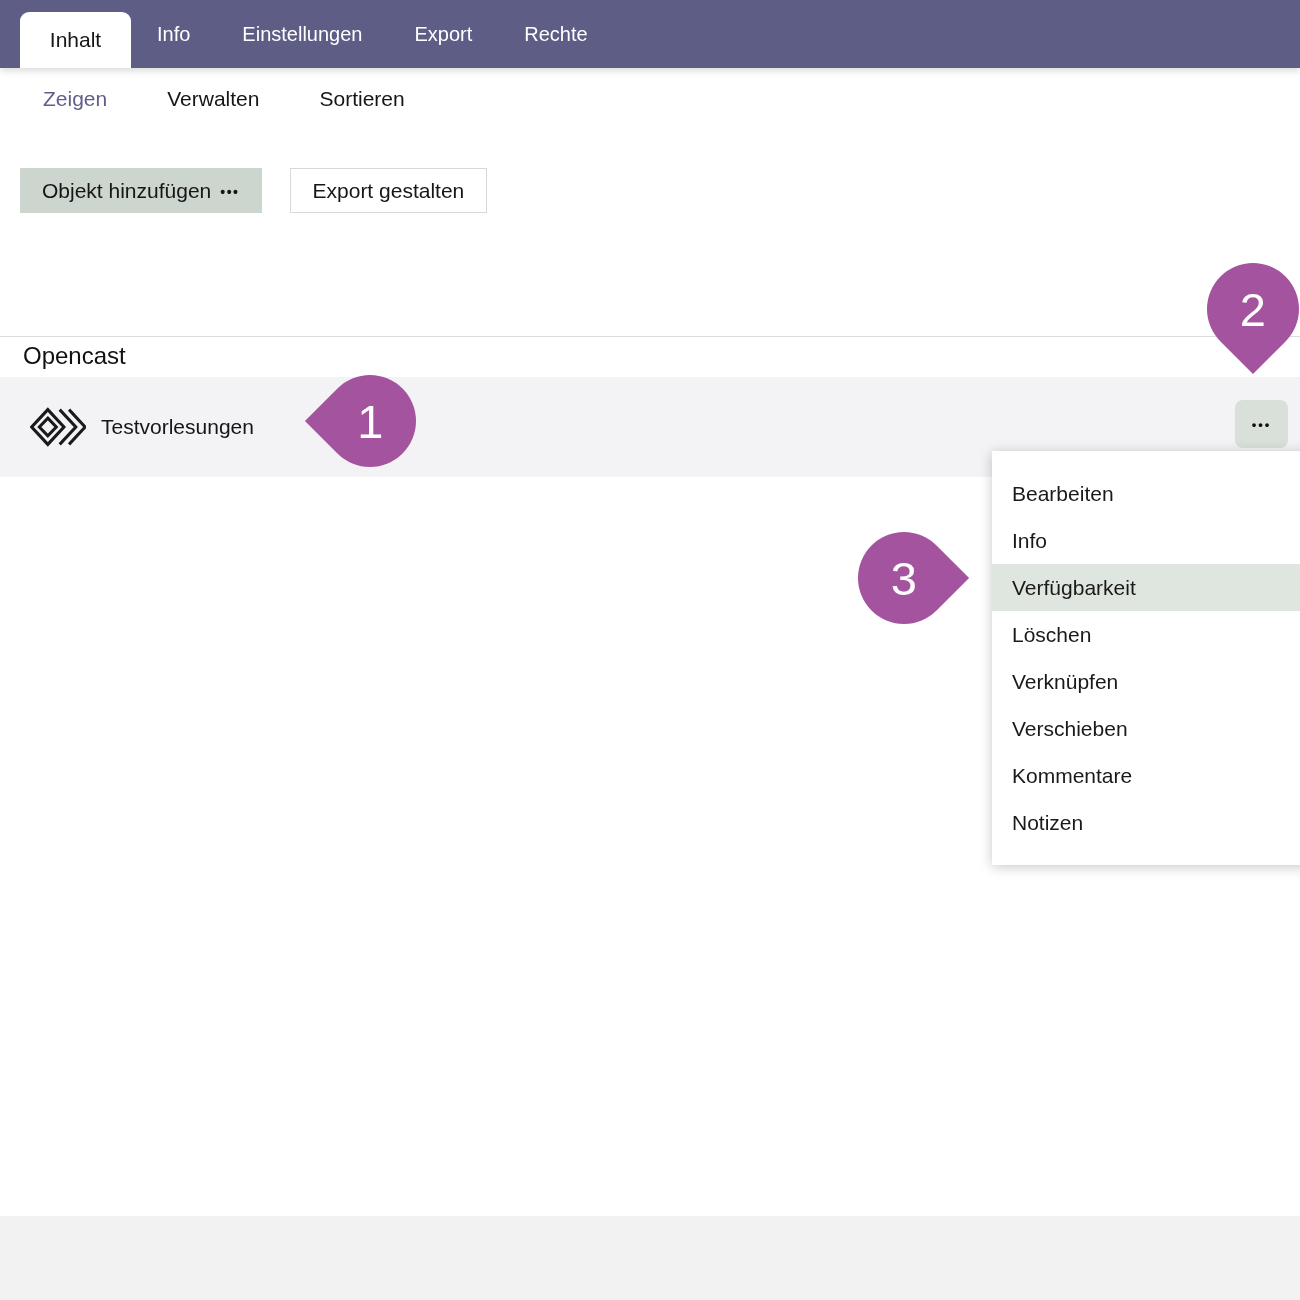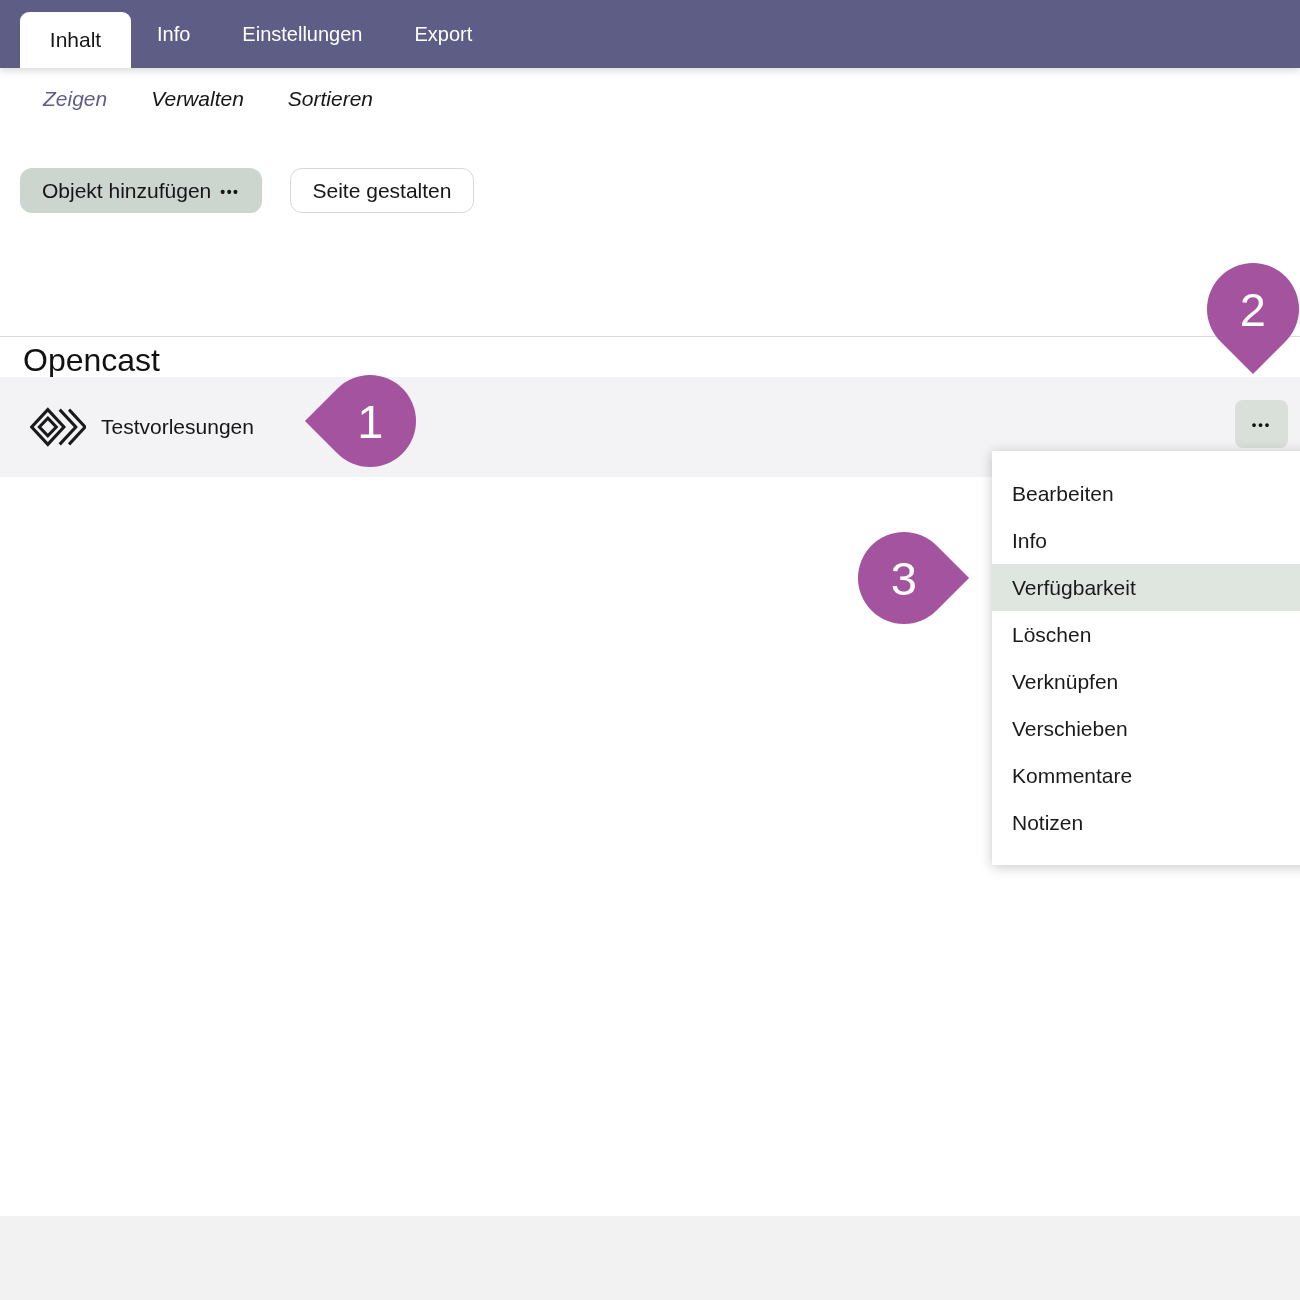--- a/index.html
+++ b/index.html
@@ -12,38 +12,38 @@
     background:var(--nav-bg); display:flex; align-items:stretch;
     box-shadow:0 3px 7px rgba(0,0,0,.14); z-index:2; }
   .tab { display:flex; align-items:center; padding:0 26px; color:#fff;
     font-size:20px; cursor:pointer; }
   .tab.active { margin-left:20px; width:111px; padding:0; justify-content:center;
     align-self:flex-end; height:56px; background:#fff; color:#161616;
     border-radius:9px 9px 0 0; font-size:21px; }
 
   
   .subnav { position:absolute; top:68px; left:0; right:0; height:62px;
-    background:#fff; display:flex; align-items:center; padding-left:43px; gap:44px;font-style:italic; }
+    background:#fff; display:flex; align-items:center; padding-left:43px; gap:60px; }
   .subtab { font-size:21px; cursor:pointer; color:#161616; }
   .subtab.active { color:var(--accent); }
 
   
   .toolbar { position:absolute; top:168px; left:20px; display:flex; gap:28px; }
-  .btn { height:45px; border-radius:12px; font-size:21px; display:flex;
+  .btn { height:45px; border-radius:0; font-size:21px; display:flex;
     align-items:center; padding:0 22px; cursor:pointer; border:none;
     font-family:inherit; color:#161616; }
   .btn.sage { background:var(--btn-sage); }
   .btn.outline { background:#fff; border:1px solid #d8d8d8; }
   .dots { font-size:14px; font-weight:bold; letter-spacing:1.5px; margin-left:9px;
     position:relative; top:1px; }
 
   
   .section-header { position:absolute; top:336px; left:0; right:0; height:41px;
     border-top:1px solid #dbdbdb; padding:5px 0 0 23px; background:#fff; }
-  .section-title { font-size:32px; font-weight:400; color:#111; }
+  .section-title { font-size:24px; font-weight:400; color:#111; }
 
   .item-row { position:absolute; top:377px; left:0; right:0; height:100px;
     background:var(--row-bg); display:flex; align-items:center; }
   .obj-icon { margin-left:30px; width:56px; height:42px; flex:none; }
   .item-title { margin-left:15px; font-size:21px; color:#161616; cursor:pointer; }
 
   .actions-btn { position:absolute; right:12px; top:23px; width:53px; height:48px;
     background:var(--btn-actions); border:none; border-radius:8px; cursor:pointer;
     font-size:13px; font-weight:bold; letter-spacing:2px; color:#111;
     display:flex; align-items:center; justify-content:center; }
@@ -72,35 +72,36 @@
 </head>
 <body>
 
 <div class="stage">
 
   <nav class="topnav">
     <div class="tab active">Inhalt</div>
     <div class="tab">Info</div>
     <div class="tab">Einstellungen</div>
     <div class="tab">Export</div>
+    <div class="tab">Rechte</div>
   </nav>
 
   <div class="subnav">
     <div class="subtab active">Zeigen</div>
     <div class="subtab">Verwalten</div>
     <div class="subtab">Sortieren</div>
   </div>
 
   <div class="toolbar">
     <button class="btn sage">
       <span>Objekt hinzufügen</span>
       <span class="dots">•••</span>
     </button>
     <button class="btn outline">
-      <span>Seite gestalten</span>
+      <span>Export gestalten</span>
     </button>
   </div>
 
   <div class="section-header">
     <div class="section-title">Opencast</div>
   </div>
 
   <div class="item-row">
     <svg class="obj-icon" viewBox="0 0 66 46" fill="none" stroke="#1a1a1a" stroke-width="3.6">
       <polygon points="21,2.5 40,23 21,43.5 2,23"></polygon>

